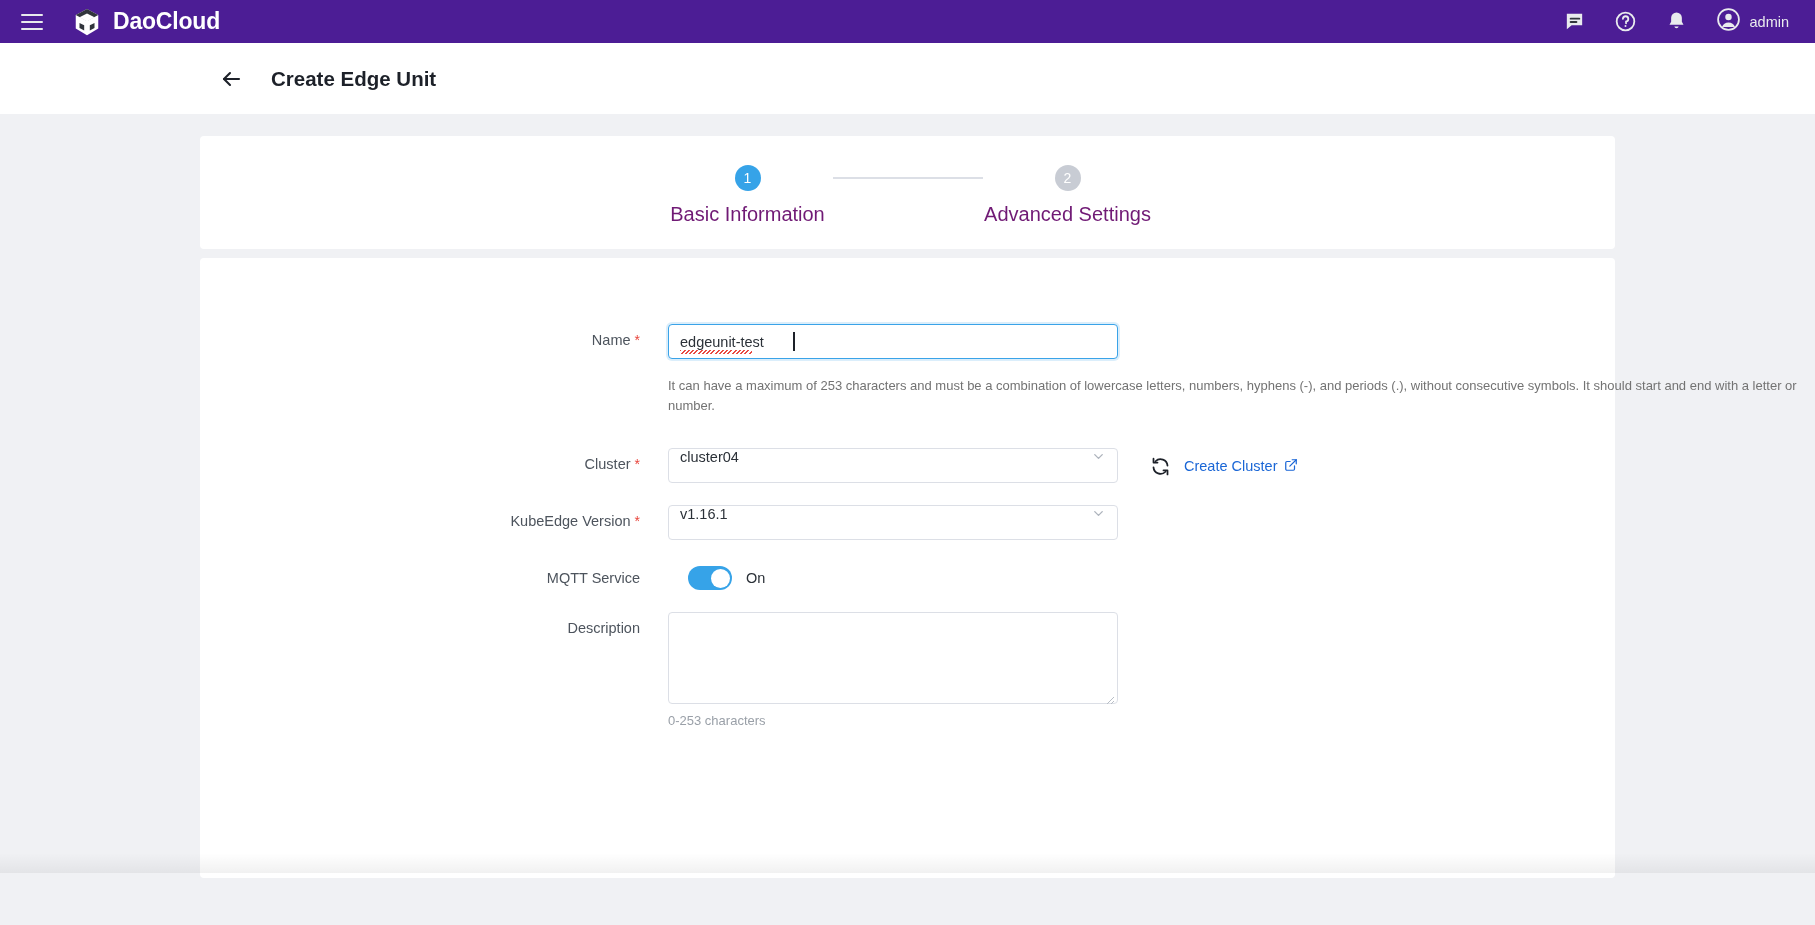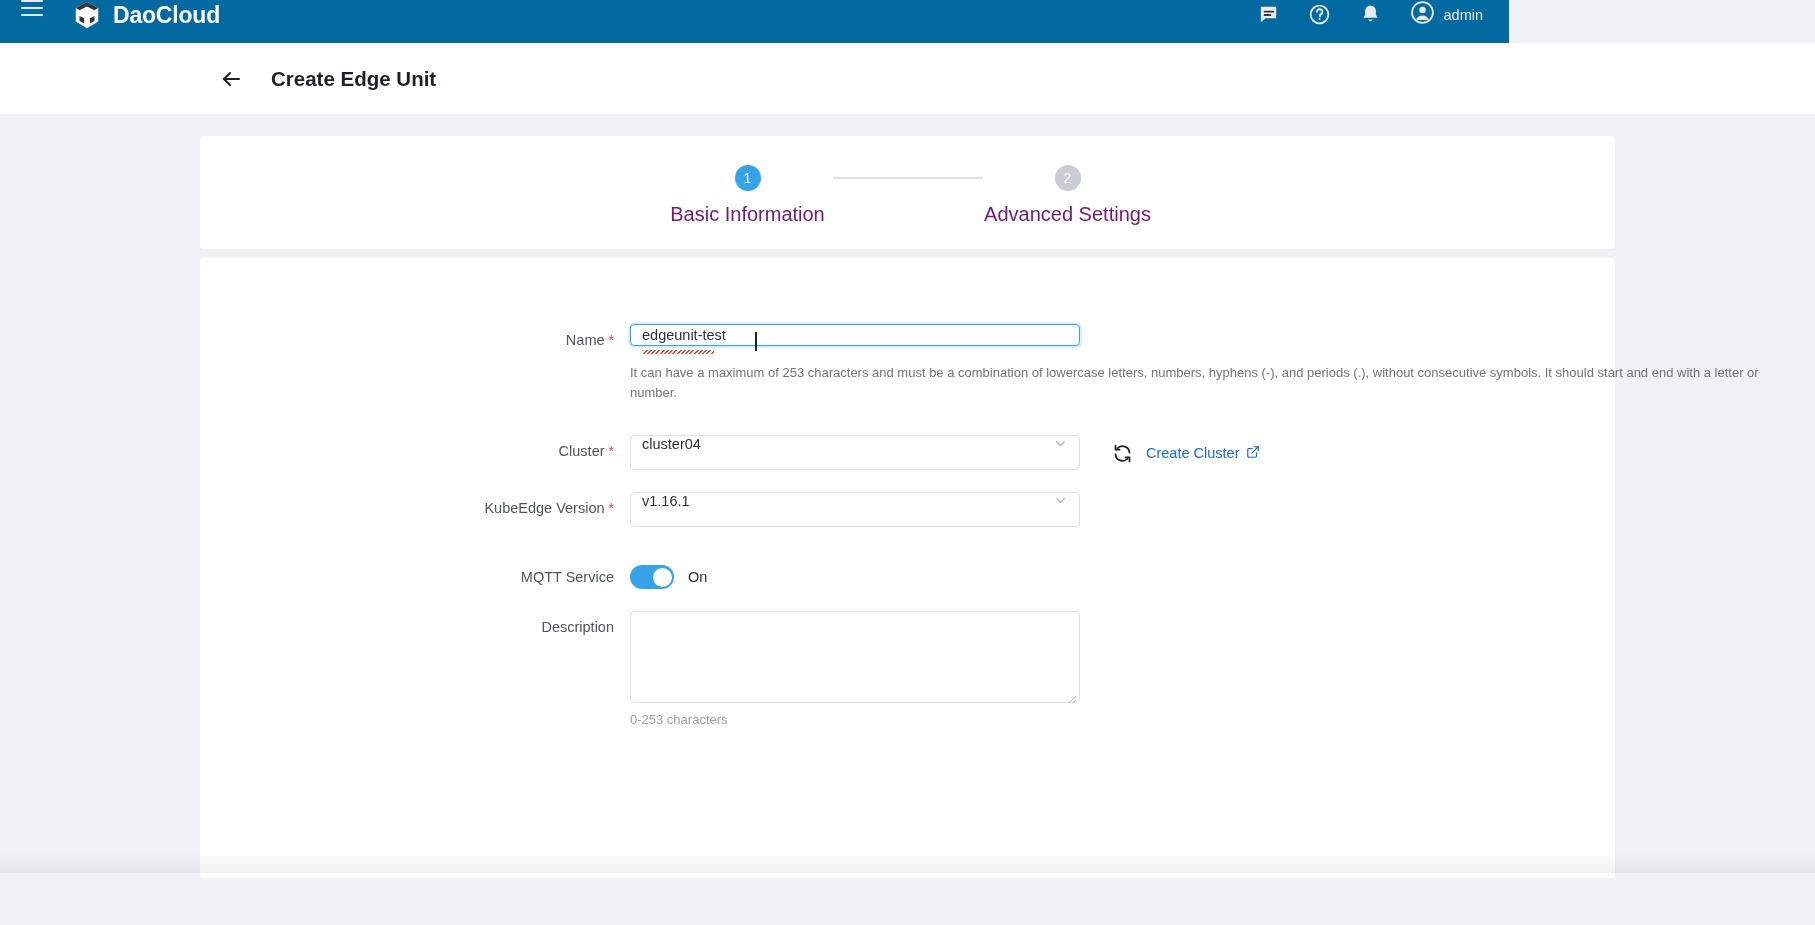--- a/index.html
+++ b/index.html
@@ -7,22 +7,22 @@
   html, body {
     width: 1815px; height: 925px;
     font-family: "Liberation Sans", sans-serif;
     background: #ffffff;
     overflow: hidden;
   }
   .app { position: relative; width: 1815px; height: 925px; background:#f0f1f4; }
 
   
   .topbar {
-    position: absolute; top:0; left:0; width:1509px; height:43px;
-    background:#0369a1; display:flex; align-items:flex-start;
+    position: absolute; top:0; left:0; width:1815px; height:43px;
+    background:#4c1d95; display:flex; align-items:center;
   }
   .hamburger { width:44px; margin-left:10px; display:flex; flex-direction:column;
     gap:5px; align-items:center; cursor:pointer; }
   .hamburger span { display:block; width:22px; height:2px; background:#e8eaed; border-radius:1px; }
   .hamburger span:nth-child(3){ width:22px; }
   .brand { display:flex; align-items:center; gap:11px; margin-left:18px; }
   .brand-logo { width:30px; height:30px; }
   .brand-name { color:#ffffff; font-size:23px; font-weight:bold; letter-spacing:-0.2px; }
   .topbar-right { margin-left:auto; display:flex; align-items:center; gap:28px; padding-right:26px; }
   .tb-icon { width:23px; height:23px; display:flex; align-items:center; justify-content:center; cursor:pointer; }
@@ -52,28 +52,28 @@
   .step-circle.active { background:#36a3e8; }
   .step-circle.inactive { background:#c8ccd4; color:#ffffff; }
   .step-label { margin-top:12px; font-size:20px; color:#701a75; white-space:nowrap; }
   .step-line { width:150px; height:2px; background:#dcdfe6; margin-top:12px; }
 
   .form-card { width:1415px; height:620px; margin-top:9px; position:relative; }
 
   .form-row { display:flex; align-items:flex-start; }
   .row-name { padding-top:66px; }
   .field-label {
-    width:430px; text-align:right; font-size:14.5px; color:#4d545d;
-    padding-right:16px; padding-top:8px; white-space:nowrap;
+    width:468px; text-align:right; font-size:14.5px; color:#4d545d;
+    padding-right:28px; padding-top:8px; white-space:nowrap;
   }
   .req { color:#e8453c; font-size:14px; margin-left:4px; }
   .field-col { width:450px; }
 
   .text-input {
-    width:450px; height:22px; border:1px solid #dcdfe6; border-radius:4px;
+    width:450px; height:35px; border:1px solid #dcdfe6; border-radius:4px;
     padding:0 11px; font-size:14.5px; color:#2b3138; outline:none;
     font-family:"Liberation Sans", sans-serif; background:#fff;
   }
   .text-input.focused {
     border:1.5px solid #3aa3e8; box-shadow:0 0 0 2px rgba(58,163,232,0.18);
   }
   .spell-wrap { position:relative; width:450px; }
   .spell-underline {
     position:absolute; left:12px; top:26px; height:4px; width:72px;
     background-image: repeating-linear-gradient(135deg,#e84138 0 1.4px, transparent 1.4px 3px);
@@ -110,21 +110,21 @@
   .switch-text { font-size:14.5px; color:#2b3138; }
 
   .textarea-box {
     width:450px; height:92px; border:1px solid #dcdfe6; border-radius:4px;
     background:#fff; position:relative; cursor:text;
   }
   .resize-grip { position:absolute; right:2px; bottom:2px; width:10px; height:10px; }
 
   .row-gap-a { margin-top:32px; }
   .row-gap-b { margin-top:22px; }
-  .row-gap-c { margin-top:34px; }
+  .row-gap-c { margin-top:22px;gap:20px; }
   .row-gap-d { margin-top:22px; }
 
   
   .footer-shadow {
     position:absolute; top:853px; left:0; width:1815px; height:20px;
     background:linear-gradient(to bottom, rgba(0,0,0,0.00), rgba(0,0,0,0.055));
   }
   .footer {
     position:absolute; top:873px; left:0; width:1815px; height:52px;
     background:#ffffff; display:flex; align-items:center; justify-content:flex-end;

